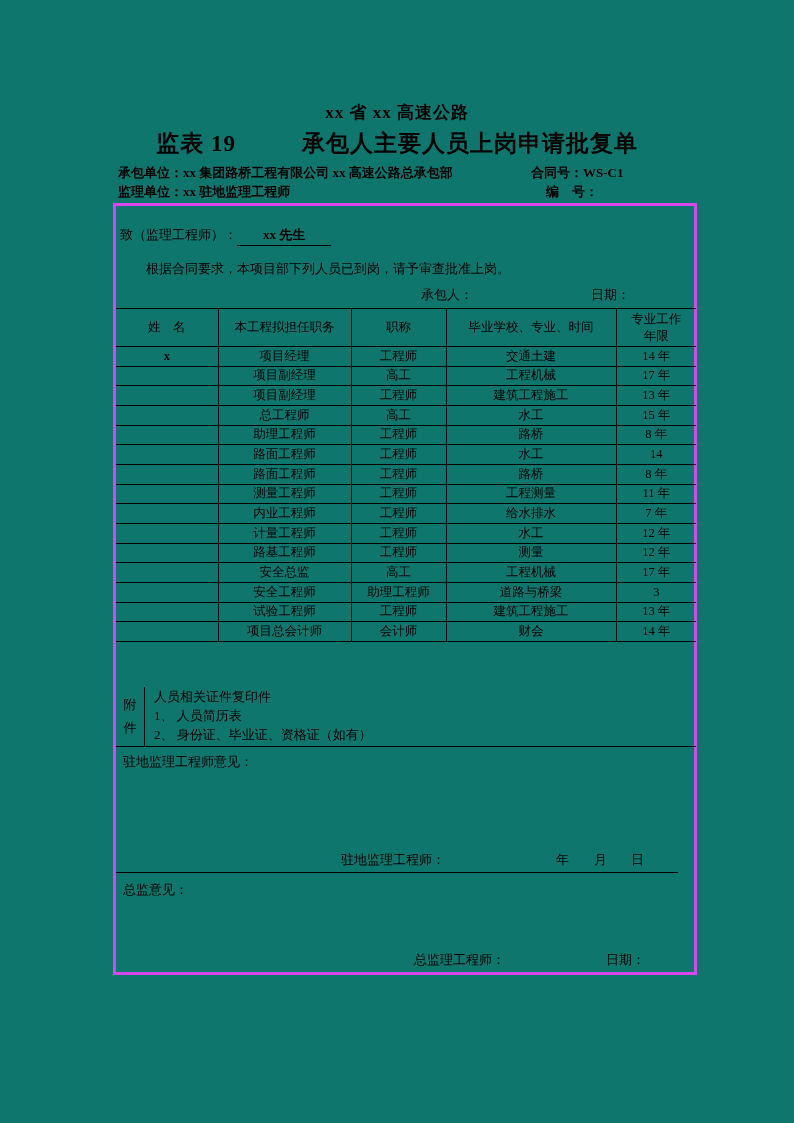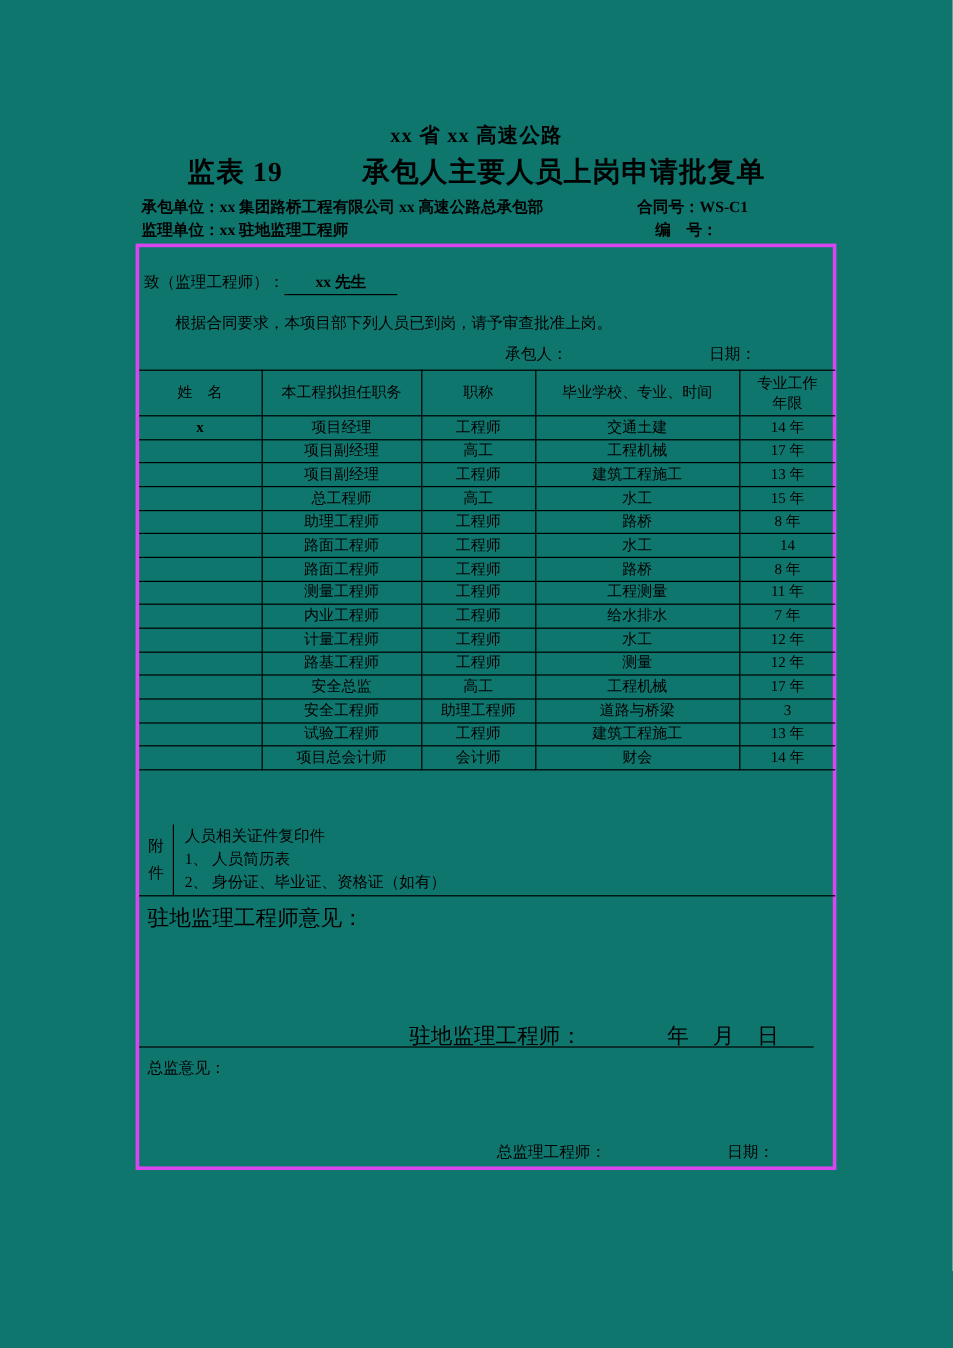--- a/index.html
+++ b/index.html
@@ -45,21 +45,21 @@
   
   .attach-row { position:absolute; top:481px; left:0; width:580px; height:60px;
                 border-bottom:1px solid #000; display:flex; }
   .attach-label { width:29px; border-right:1px solid #000; display:flex; align-items:center;
                   justify-content:center; font-size:13px; white-space:pre-line;
                   text-align:center; line-height:1.7; }
   .attach-content { flex:1; padding:1px 0 0 9px; font-size:13px; line-height:1.46; }
 
   
   .resident-row { position:absolute; top:541px; left:0; width:562px; height:126px;
-                  border-bottom:1px solid #000; font-size:18px; }
+                  border-bottom:1px solid #000; font-size:13px; }
   .resident-opinion { position:absolute; top:6px; left:7px; }
   .resident-sign { position:absolute; top:104px; left:0; width:100%; }
   .lbl-res-sign { position:absolute; left:225px; top:0; }
   .lbl-year  { position:absolute; left:440px; top:0; }
   .lbl-month { position:absolute; left:478px; top:0; }
   .lbl-day   { position:absolute; left:515px; top:0; }
 
   
   .chief-row { position:absolute; top:667px; left:0; width:580px; height:101px; font-size:13px; }
   .chief-opinion { position:absolute; top:8px; left:7px; }

